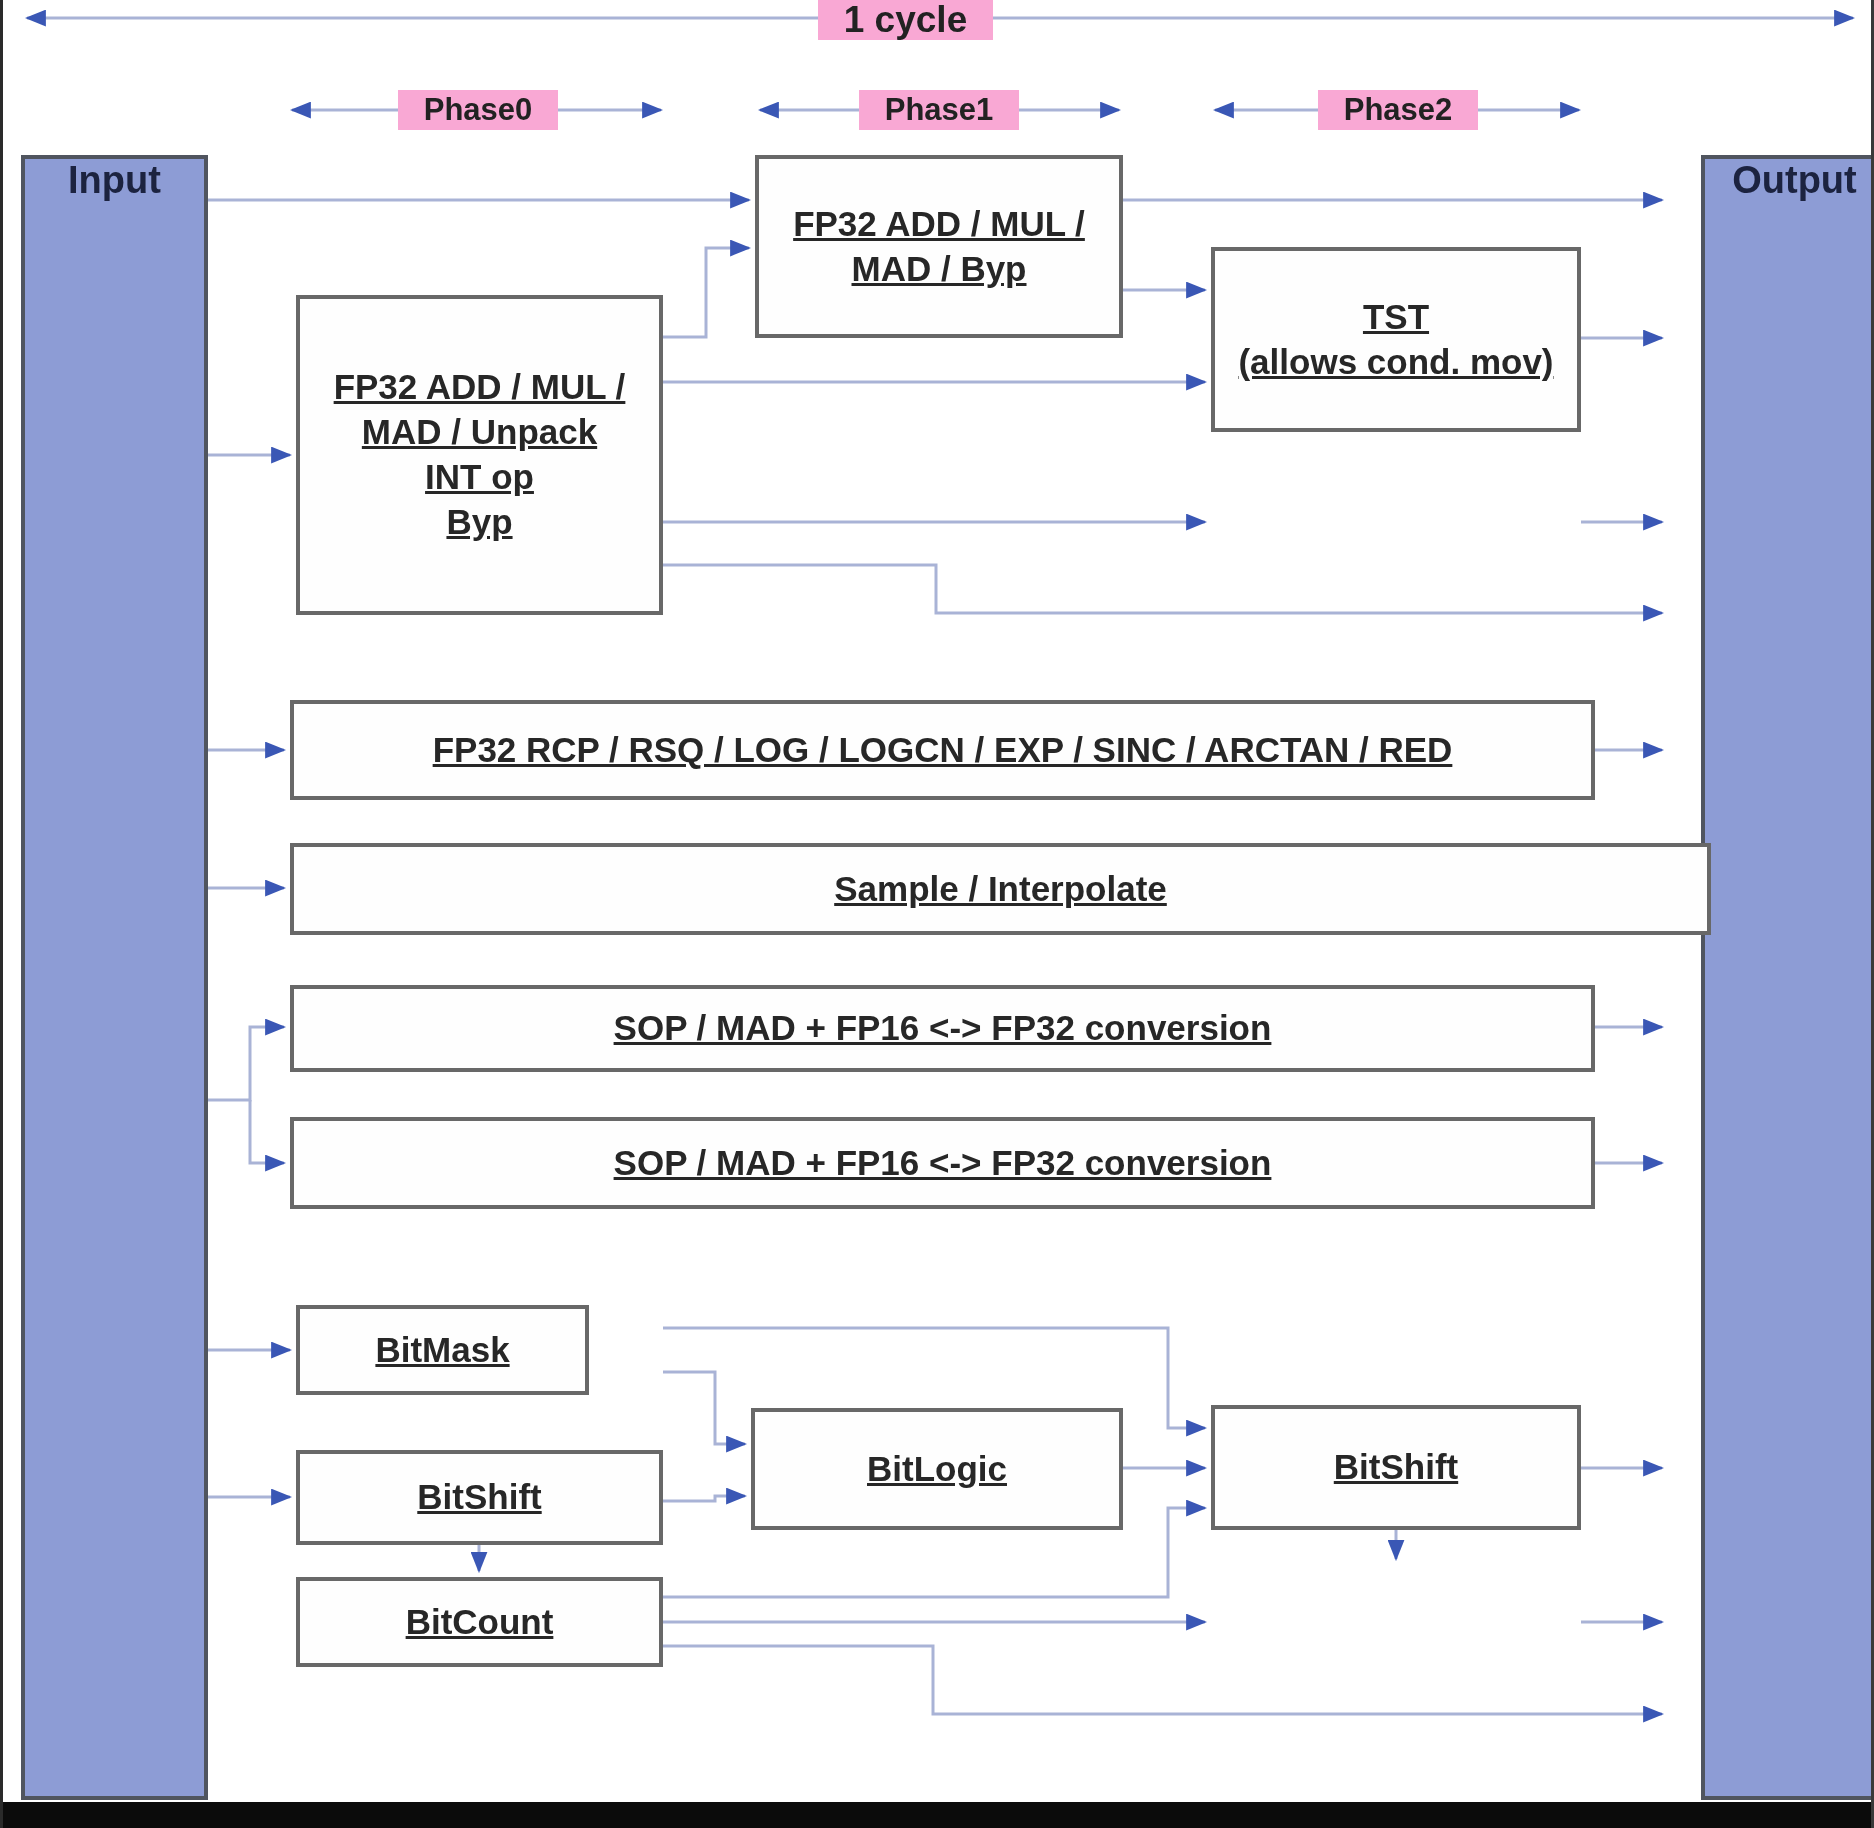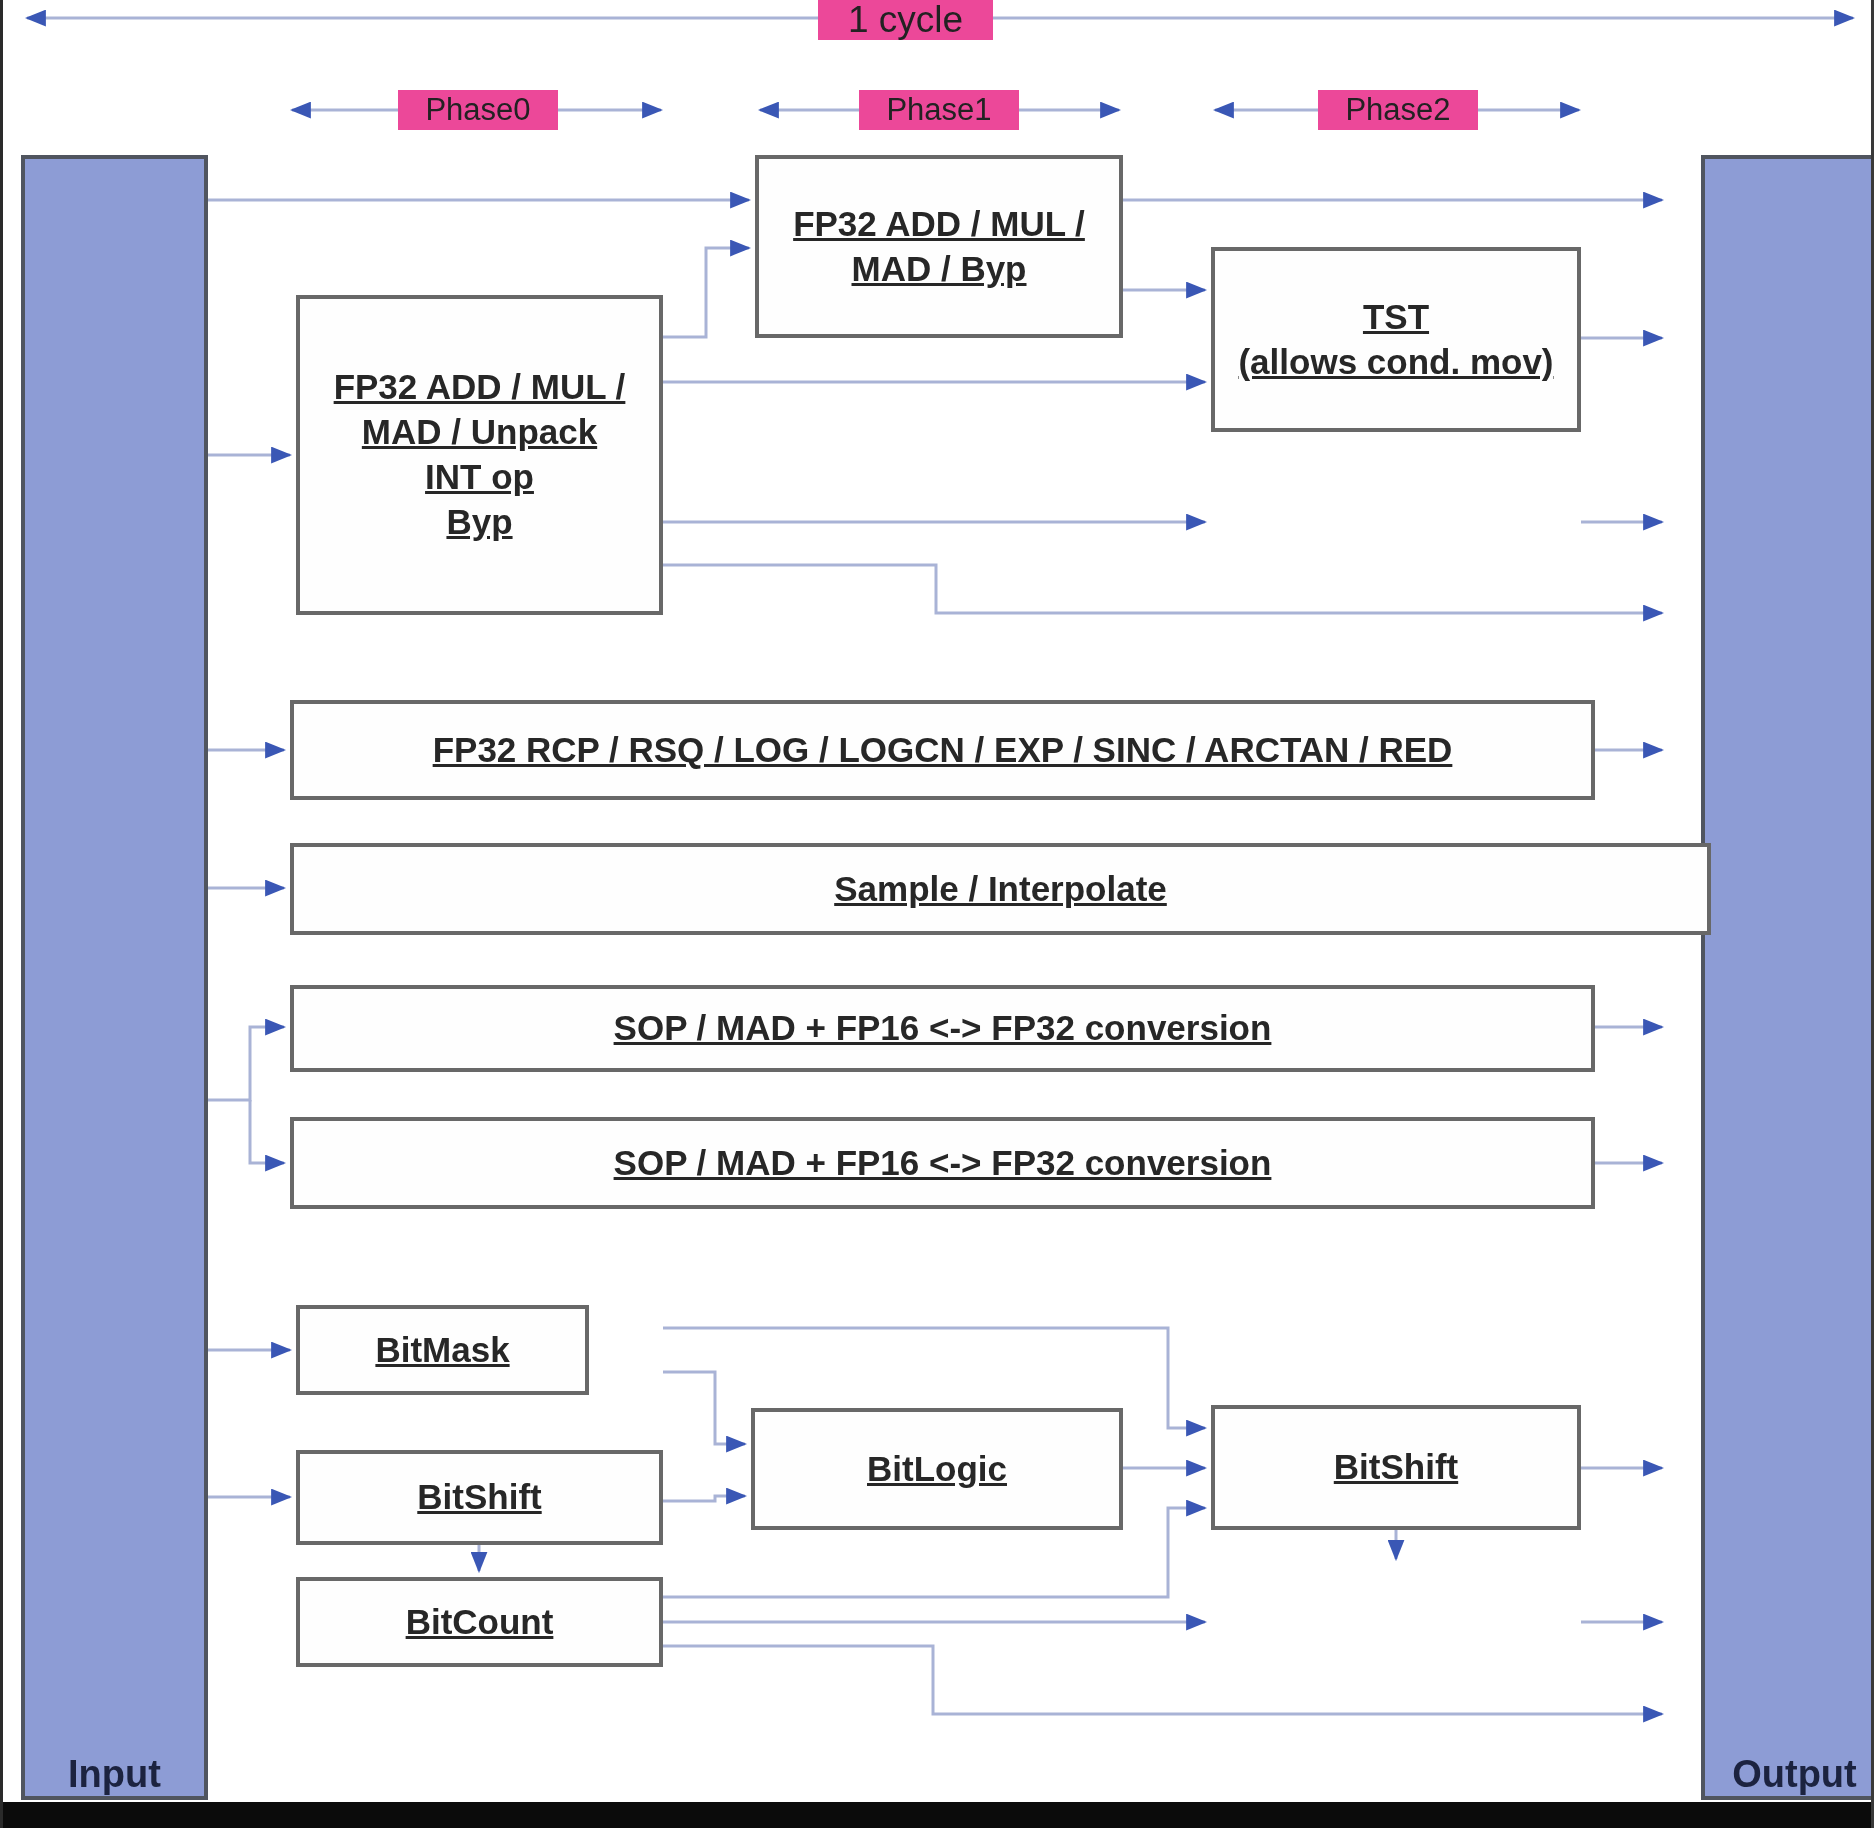--- a/index.html
+++ b/index.html
@@ -26,30 +26,30 @@
     font-size:35px;
     line-height:1.28;
     white-space:pre-line;
     text-decoration:underline;
   }
   .io{
     position:absolute;
     background:#8d9cd5;
     border:4px solid #50555f;
     box-sizing:border-box;
-    display:flex;align-items:flex-end;justify-content:center;
+    display:flex;align-items:flex-start;justify-content:center;
     color:#1c2340;
     font-weight:700;
     font-size:38px;
   }
   .alabel{
     position:absolute;
-    background:#ec4899;
+    background:#f9a8d4;
     color:#222222;
-    font-weight:400;
+    font-weight:700;
     text-align:right;
     display:flex;align-items:center;justify-content:center;
   }
   .cycle-label{font-size:37px;}
   .phase-label{font-size:31px;}
   #bottom-bar{
     position:absolute;left:0;top:1802px;width:1874px;height:26px;
     background:#0b0b0b;
   }
 </style>

